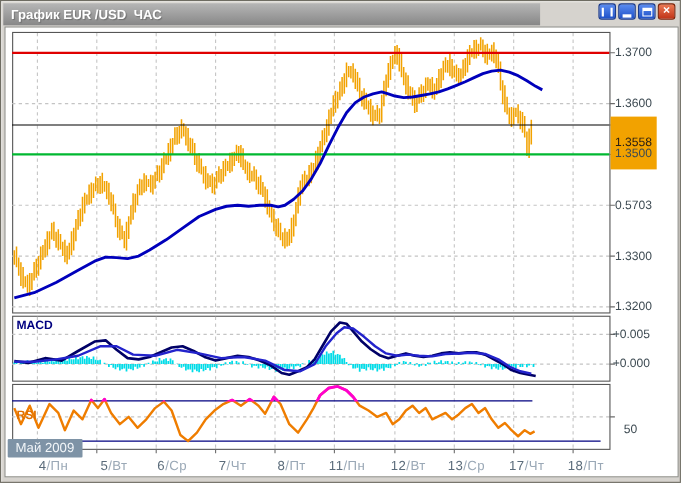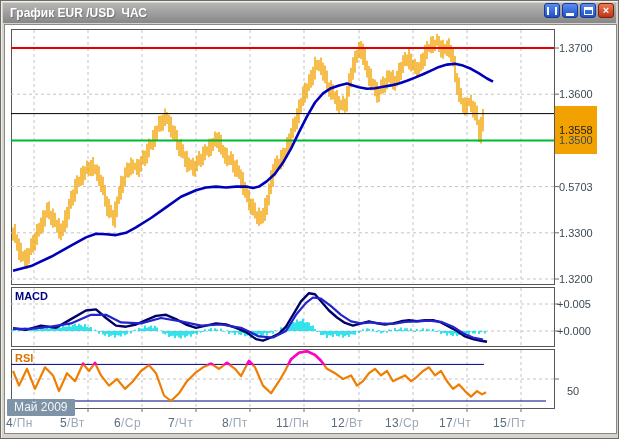--- a/index.html
+++ b/index.html
@@ -1,18 +1,18 @@
 <!DOCTYPE html>
 <html><head>
 <meta charset="utf-8">
 <style>
   html,body{margin:0;padding:0;background:#e8e8e8;font-family:"Liberation Sans",sans-serif;}
   .window{position:relative;width:619px;height:439px;background:#d6d3ce;border:1px solid #6e6c62;
           box-shadow:inset 1px 1px 0 #f0efec;overflow:hidden;box-sizing:border-box;}
-  .titlebar{position:absolute;left:2px;top:2px;width:613px;height:20px;
+  .titlebar{position:absolute;left:2px;top:2px;width:488px;height:20px;
             background:linear-gradient(#b6b6b6,#878787);display:flex;align-items:center;}
   .title-text{color:#ffffff;font-size:12px;font-weight:bold;padding-left:7px;white-space:pre;
               text-shadow:1px 1px 1px rgba(0,0,0,0.25);}
   .win-buttons{position:absolute;right:4px;top:2px;display:flex;gap:2px;}
   .btn{width:16px;height:15px;border-radius:3px;border:1px solid #1a3a8c;box-sizing:border-box;
        background:linear-gradient(#5b8cf0,#1e50c8);display:flex;align-items:center;justify-content:center;}
   .btn.close{background:linear-gradient(#ec7a54,#c03418);border-color:#7c2208;color:#fff;
              font-size:11px;font-weight:bold;line-height:1;}
   .glyph-pause{width:6px;height:8px;border-left:2px solid #fff;border-right:2px solid #fff;}
   .glyph-min{width:8px;height:7px;border-bottom:3px solid #fff;}
@@ -20,24 +20,24 @@
   .client{position:absolute;left:3px;top:23px;width:613px;height:410px;background:#ffffff;
           border:1px solid #8a8a84;box-sizing:border-box;}
   .panel{position:absolute;border:1px solid #565656;box-sizing:border-box;z-index:1;background:transparent;}
   #panel-price{left:10px;top:28px;width:544px;height:256px;}
   #panel-macd{left:10px;top:286px;width:544px;height:60px;}
   #panel-rsi{left:10px;top:348px;width:544px;height:60px;}
   #chart-svg{position:absolute;left:0;top:0;z-index:2;pointer-events:none;}
   .ind-label{position:absolute;z-index:3;font-size:11px;font-weight:bold;}
   #sma-label{left:14px;top:31px;color:#0000a0;}
   #macd-label{left:14px;top:289px;color:#000080;}
-  #rsi-label{left:14px;top:351px;color:#e07000;text-align:center;}
+  #rsi-label{left:14px;top:371px;color:#e07000;text-align:center;}
   .ylab{position:absolute;z-index:3;font-size:11px;color:#3d4a52;line-height:12px;}
   .ylab.hl{background:#f2a200;color:#2b2014;padding:18px 4px;line-height:12px;}
-  .xlab{position:absolute;z-index:3;top:415px;width:56px;text-align:left;font-size:12px;letter-spacing:0.4px;}
+  .xlab{position:absolute;z-index:3;top:415px;width:56px;text-align:right;font-size:12px;letter-spacing:0.4px;}
   .xlab .n{color:#5a6b7a;} .xlab .d{color:#9aa8b6;}
   .month-label{position:absolute;left:6px;top:398px;z-index:4;background:#7e93a6;color:#f2f6f9;
                font-size:12px;padding:1px 7px 2px 7px;border-radius:1px;}
 </style>
 </head>
 <body>
 
 <div class="window">
   <div class="titlebar">
     <span class="title-text">График EUR /USD  ЧАС</span>
@@ -639,17 +639,17 @@
   <div id="x-axis-labels">
       <span class="xlab" style="left: 5px;"><span class="n">4</span><span class="d">/Пн</span></span>
       <span class="xlab" style="left: 59px;"><span class="n">5</span><span class="d">/Вт</span></span>
       <span class="xlab" style="left: 113px;"><span class="n">6</span><span class="d">/Ср</span></span>
       <span class="xlab" style="left: 167px;"><span class="n">7</span><span class="d">/Чт</span></span>
       <span class="xlab" style="left: 221px;"><span class="n">8</span><span class="d">/Пт</span></span>
       <span class="xlab" style="left: 275px;"><span class="n">11</span><span class="d">/Пн</span></span>
       <span class="xlab" style="left: 330px;"><span class="n">12</span><span class="d">/Вт</span></span>
       <span class="xlab" style="left: 384px;"><span class="n">13</span><span class="d">/Ср</span></span>
       <span class="xlab" style="left: 438px;"><span class="n">17</span><span class="d">/Чт</span></span>
-      <span class="xlab" style="left: 492px;"><span class="n">15</span><span class="d">/Пт</span></span>
+      <span class="xlab" style="left: 492px;"><span class="n">18</span><span class="d">/Пт</span></span>
     </div>
 
   <span class="month-label">Май 2009</span>
 </div>
 
 </body></html>

